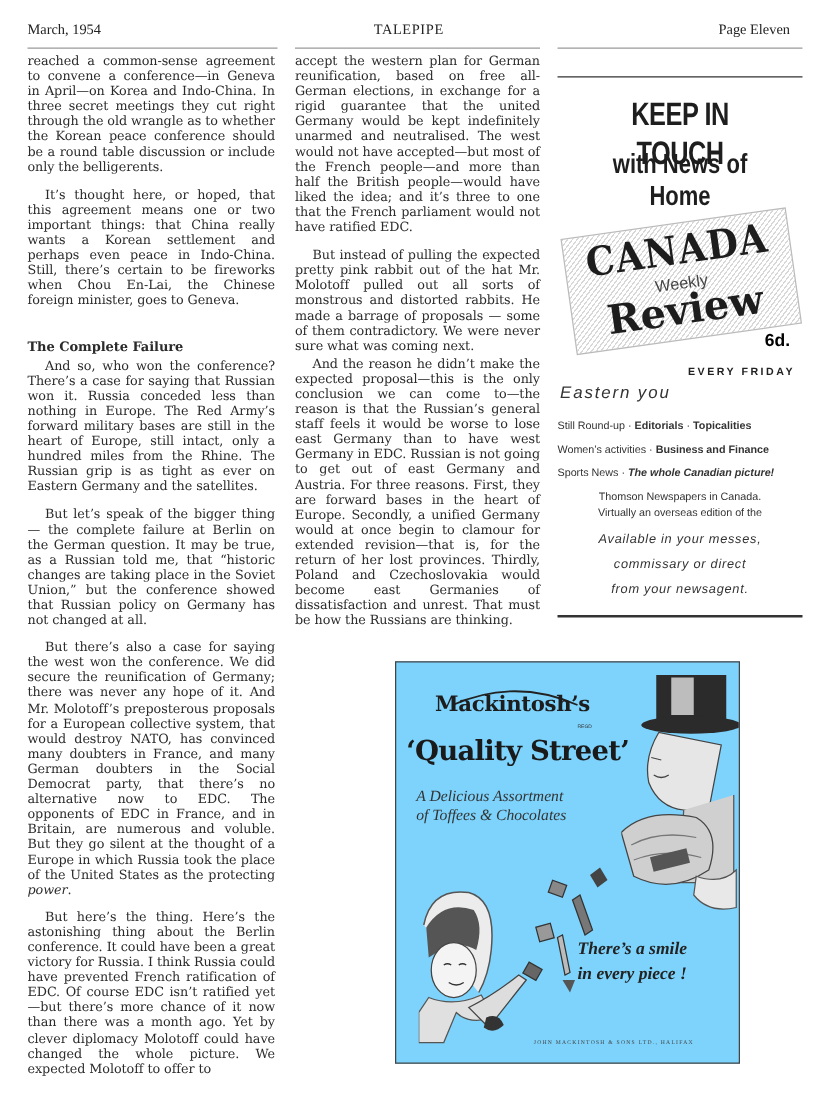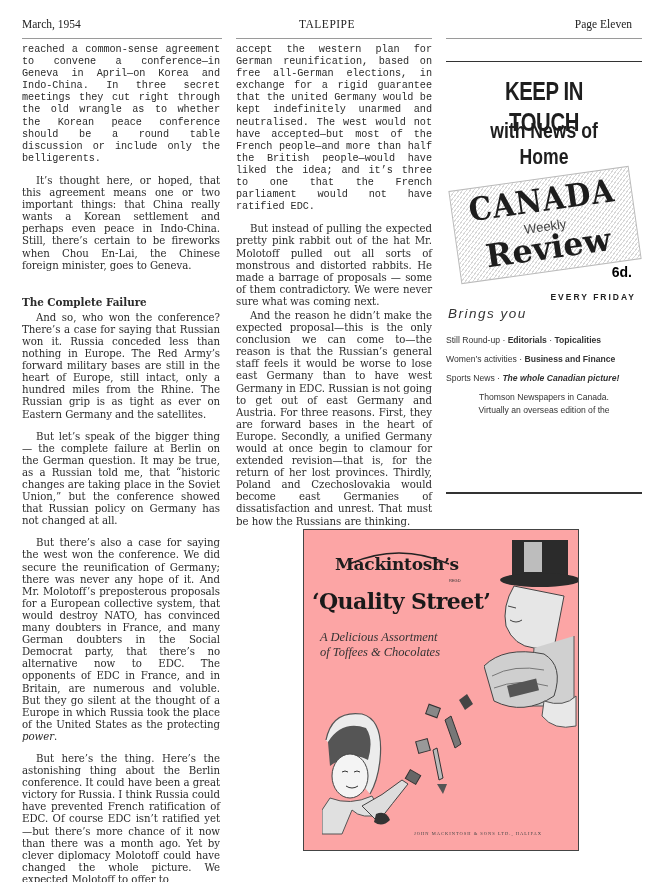--- a/index.html
+++ b/index.html
@@ -4,21 +4,21 @@
 <style>
   html, body { margin: 0; padding: 0; background: #ffffff; }
   body { width: 650px; height: 882px; position: relative; overflow: hidden; font-family: "DejaVu Serif", serif; color: #2a2a2a; }
   .header { position: absolute; top: 12px; left: 22px; width: 610px; height: 22px; font-size: 11.5px; font-family: "Liberation Serif", serif; color: #222; }
   .header .left { position: absolute; left: 0; top: 6px; }
   .header .center { position: absolute; left: 0; right: 0; top: 6px; text-align: center; letter-spacing: 0.5px; }
   .header .right { position: absolute; right: 0; top: 6px; }
   .hrule { position: absolute; top: 38px; height: 0; border-top: 1px solid #9a9a9a; }
   .col { position: absolute; font-family: "DejaVu Serif", serif; font-size: 10.2px; line-height: 12.1px; text-align: justify; color: #2b2b2b; letter-spacing: -0.05px; }
   .col p { margin: 0 0 10px 0; text-indent: 14px; }
-  .col p.noindent { text-indent: 0; font-family: Liberation Mono, monospace; }
+  .col p.noindent { text-indent: 0; }
   .col p.tight { margin-bottom: 0; }
   .col h3 { margin: 0 0 4px 0; font-size: 10.4px; font-weight: bold; font-family: "DejaVu Serif", serif; }
   .col1 { left: 22px; top: 44px; width: 198px; }
   .col2 { left: 236px; top: 44px; width: 196px; }
 
   
   .ad1 { position: absolute; left: 446px; top: 58px; width: 196px; height: 436px; }
   .ad1 .topline { position: absolute; left: 0; right: 0; top: 3px; border-top: 1.5px solid #333; }
   .ad1 .bottomline { position: absolute; left: 0; right: 0; top: 434px; border-top: 2px solid #333; }
   .ad1 .keep { position: absolute; top: 18px; left: 0; right: 0; text-align: center; font-family: "Liberation Sans", sans-serif; font-weight: bold; font-size: 26px; letter-spacing: -0.5px; transform: scaleX(0.78); transform-origin: center; color: #1e1e1e; }
@@ -33,21 +33,21 @@
   .ad1 .feat { position: absolute; left: 0; right: 0; font-family: "Liberation Sans", sans-serif; font-size: 8.6px; color: #333; white-space: nowrap; text-align: justify; }
   .ad1 .feat b { font-weight: bold; }
   .ad1 .feat i { font-weight: bold; font-style: italic; }
   .ad1 .f1 { top: 277px; }
   .ad1 .f2 { top: 296px; }
   .ad1 .f3 { top: 315px; }
   .ad1 .virtual { position: absolute; left: 0; right: 0; top: 333px; text-align: center; font-family: "Liberation Sans", sans-serif; font-size: 8.6px; line-height: 13px; color: #333; }
   .ad1 .avail { position: absolute; left: 0; right: 0; top: 364px; text-align: center; font-family: "Liberation Sans", sans-serif; font-style: italic; font-size: 10.2px; line-height: 20px; letter-spacing: 0.6px; color: #333; }
 
   
-  .ad2 { position: absolute; left: 303px; top: 529px; width: 274px; height: 320px; border: 1.5px solid #444; background: #fca5a5; }
+  .ad2 { position: absolute; left: 316px; top: 529px; width: 274px; height: 320px; border: 1.5px solid #444; background: #7dd3fc; }
   .ad2 .brand { position: absolute; left: 18px; top: 24px; width: 150px; text-align: center; font-family: "DejaVu Serif", serif; font-weight: bold; font-size: 17px; color: #1d1d1d; letter-spacing: -0.3px; }
   .ad2 .regd { position: absolute; left: 145px; top: 48px; font-size: 4px; font-family: "Liberation Sans", sans-serif; color: #333; }
   .ad2 .qs { position: absolute; left: 8px; top: 58px; width: 200px; font-family: "DejaVu Serif", serif; font-weight: bold; font-size: 22px; color: #1a1a1a; letter-spacing: -0.6px; }
   .ad2 .tag { position: absolute; left: 16px; top: 100px; font-family: "Liberation Serif", serif; font-style: italic; font-size: 12.5px; line-height: 15px; color: #333; }
   .ad2 .smile { position: absolute; left: 145px; top: 220px; font-family: "Liberation Serif", serif; font-style: italic; font-weight: bold; font-size: 14px; line-height: 20px; color: #222; }
   .ad2 .maker { position: absolute; left: 110px; top: 301px; font-family: "Liberation Serif", serif; font-size: 4.5px; letter-spacing: 1px; color: #444; }
   .ad2 svg { position: absolute; }
 </style>
 </head>
 <body>
@@ -82,41 +82,46 @@
   <div class="topline"></div>
   <div class="keep">KEEP IN TOUCH</div>
   <div class="with">with News of Home</div>
   <div class="card">
     <div class="canada">CANADA</div>
     <div class="weekly">Weekly</div>
     <div class="review">Review</div>
   </div>
   <div class="price">6d.</div>
   <div class="friday">EVERY FRIDAY</div>
-  <div class="brings">Brings you</div>
+  <div class="brings">Eastern you</div>
   <div class="feat f1">
     <span>Still Round-up</span>
     <span>·</span>
     <b>Editorials</b>
     <span>·</span>
     <b>Topicalities</b>
   </div>
   <div class="feat f2">
     <span>Women’s activities</span>
     <span>·</span>
     <b>Business and Finance</b>
   </div>
   <div class="feat f3">
     <span>Sports News</span>
     <span>·</span>
     <i>The whole Canadian picture!</i>
   </div>
   <div class="virtual">
     <div>Thomson Newspapers in Canada.</div>
     <div>Virtually an overseas edition of the</div>
+  </div>
+  <div class="avail">
+    <div>Available in your messes,</div>
+    <div>commissary or direct</div>
+    <div>from your newsagent.</div>
   </div>
   <div class="bottomline"></div>
 </div>
 
 <div class="ad2">
   <svg style="left:40px;top:16px" width="110" height="20" viewBox="0 0 110 20">
     <path d="M5 18 Q55 -4 105 18" fill="none" stroke="#222" stroke-width="1.5"></path>
   </svg>
   <div class="brand">Mackintosh’s</div>
   <div class="regd">REGD</div>
@@ -151,14 +156,18 @@
 
   <svg style="left:18px;top:180px" width="130" height="126" viewBox="0 0 130 126">
     <path d="M4 30 Q10 0 40 4 Q62 10 58 50 Q56 70 48 84" fill="#ececec" stroke="#555" stroke-width="1.2"></path>
     <path d="M6 32 Q20 10 44 18 Q52 30 46 50 Q30 40 8 56 Z" fill="#555"></path>
     <ellipse cx="28" cy="66" rx="18" ry="22" fill="#f4f4f4" stroke="#444" stroke-width="1"></ellipse>
     <path d="M20 62 q3 -2 6 0 M32 62 q3 -2 6 0 M24 76 q6 4 12 0" stroke="#333" stroke-width="1" fill="none"></path>
     <path d="M8 88 Q28 96 50 86 L60 104 Q40 110 30 100 L20 124 L0 124 L0 100 Z" fill="#e0e0e0" stroke="#555" stroke-width="1"></path>
     <path d="M40 96 Q60 86 80 70 L86 74 Q70 94 56 112 Z" fill="#ddd" stroke="#444" stroke-width="1"></path>
     <path d="M54 104 q10 -4 14 6 q-8 8 -16 2 z" fill="#333"></path>
   </svg>
+  <div class="smile">
+    <div>There’s a smile</div>
+    <div>in every piece !</div>
+  </div>
   <div class="maker">JOHN MACKINTOSH &amp; SONS LTD., HALIFAX</div>
 </div>
 
 </body></html>

